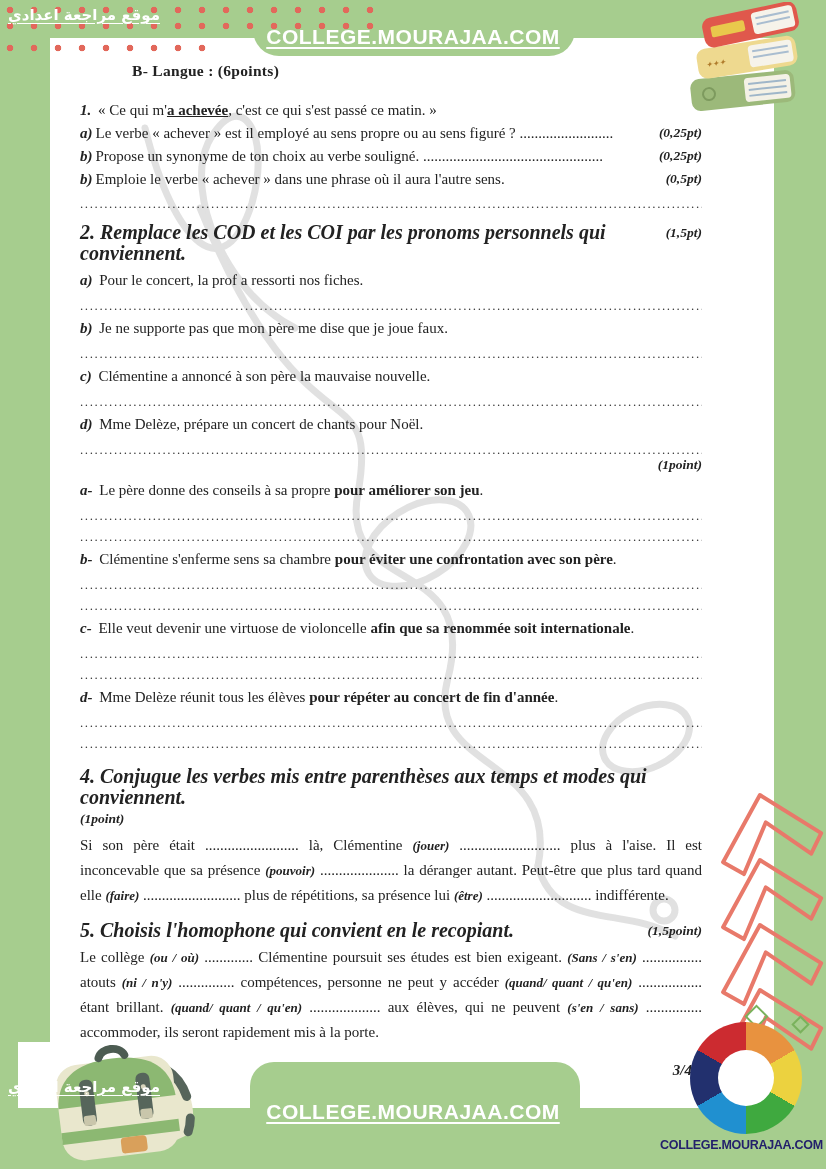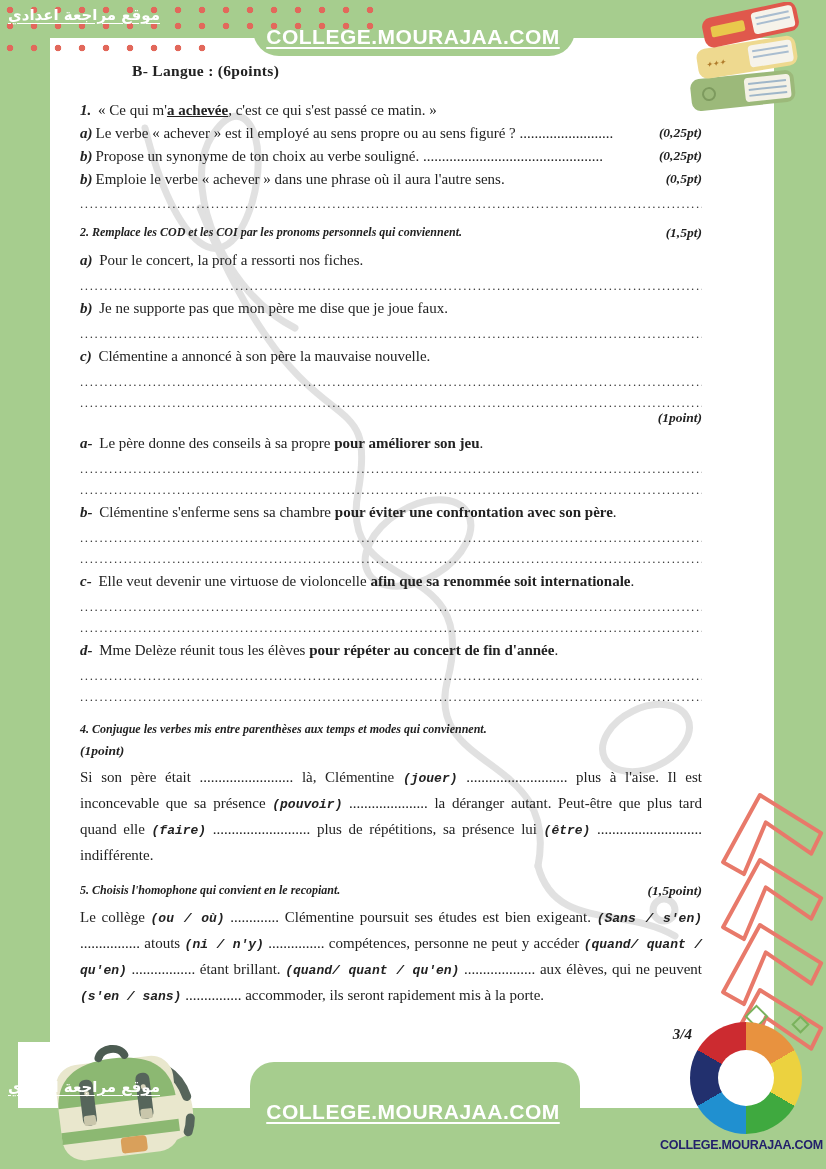--- a/index.html
+++ b/index.html
@@ -29,32 +29,32 @@
   .h-ar{top:6px;} .h-site{top:25px;}
   .f-ar{top:1078px;} .f-site{top:1100px;}
   
   .doc{position:absolute;left:50px;top:38px;width:712px;box-sizing:border-box;
        padding:20px 60px 0 30px;font-size:15px;line-height:22px;}
   .heading{font-weight:bold;font-size:15.5px;margin:2px 0 0 52px;letter-spacing:.3px;}
   .lbl{font-weight:bold;font-style:italic;margin-right:3px;white-space:pre;}
   .qrow{display:flex;margin-top:1px;}
   .qtxt{flex:1;white-space:nowrap;overflow:hidden;margin-right:6px;}
   .pts{font-weight:bold;font-style:italic;font-size:13.5px;white-space:nowrap;}
-  .stitle{font-weight:bold;font-style:italic;font-size:12px;line-height:21px;}
+  .stitle{font-weight:bold;font-style:italic;font-size:20px;line-height:21px;}
   .trow{display:flex;}
   .trow .t{flex:1;}
   .just{text-align:justify;}
   .ptsline{text-align:right;font-weight:bold;font-style:italic;font-size:13.5px;line-height:18px;}
   .ansline{height:12px;line-height:12px;font-size:13px;letter-spacing:1.6px;color:#3a3a3a;
            white-space:nowrap;overflow:hidden;margin-top:9px;}
   .item{margin-top:5px;}
   .bseg{font-weight:bold;}
   .ul{font-weight:bold;text-decoration:underline;}
   .para{text-align:justify;line-height:25px;margin-top:3px;}
-  .vb{font-weight:bold;font-style:italic;font-size:13px;font-family:Liberation Mono, monospace;}
+  .vb{font-weight:bold;font-style:italic;font-size:13px;}
   .mt8{margin-top:8px;} .mt12{margin-top:12px;} .mt14{margin-top:17px;} .mt16{margin-top:16px;flex-direction:column;} .mt10{margin-top:10px;}
   .pagenum{text-align:right;font-weight:bold;font-style:italic;font-size:15px;margin:14px 10px 0 0;}
   
   .wm{position:absolute;left:50px;top:38px;pointer-events:none;opacity:.55;}
   .chev{position:absolute;left:712px;top:788px;pointer-events:none;}
   .books{position:absolute;left:683px;top:2px;pointer-events:none;}
   .bag{position:absolute;left:18px;top:1042px;pointer-events:none;}
   .logo-ring{position:absolute;left:690px;top:1022px;width:112px;height:112px;border-radius:50%;
     background:conic-gradient(from -60deg,#cc2b30 0 60deg,#e8923f 60deg 120deg,#ecd23f 120deg 180deg,
                #3fa93f 180deg 240deg,#2090d0 240deg 300deg,#22306e 300deg 360deg);}
@@ -120,20 +120,21 @@
   <div class="trow mt12">
     <span class="stitle t">2. Remplace les COD et les COI par les pronoms personnels qui conviennent.</span>
       <span class="pts">(1,5pt)</span>
   </div>
   <div class="item"><span class="lbl">a)</span><span> Pour le concert, la prof a ressorti nos fiches.</span></div>
   <div class="ansline">....................................................................................................................................................................................</div>
   <div class="item"><span class="lbl">b)</span><span> Je ne supporte pas que mon père me dise que je joue faux.</span></div>
   <div class="ansline">....................................................................................................................................................................................</div>
   <div class="item"><span class="lbl">c)</span><span> Clémentine a annoncé à son père la mauvaise nouvelle.</span></div>
   <div class="ansline">....................................................................................................................................................................................</div>
+  <div class="item"><span class="lbl">d)</span><span> Mme Delèze, prépare un concert de chants pour Noël.</span></div>
   <div class="ansline">....................................................................................................................................................................................</div>
 
   <div class="ptsline">(1point)</div>
   <div class="item"><span class="lbl">a-</span><span> Le père donne des conseils à sa propre </span><span class="bseg">pour améliorer son jeu</span><span>.</span></div>
   <div class="ansline">....................................................................................................................................................................................</div>
   <div class="ansline">....................................................................................................................................................................................</div>
   <div class="item"><span class="lbl">b-</span><span> Clémentine s'enferme sens sa chambre </span><span class="bseg">pour éviter une confrontation avec son père</span><span>.</span></div>
   <div class="ansline">....................................................................................................................................................................................</div>
   <div class="ansline">....................................................................................................................................................................................</div>
   <div class="item"><span class="lbl">c-</span><span> Elle veut devenir une virtuose de violoncelle </span><span class="bseg">afin que sa renommée soit internationale</span><span>.</span></div>

